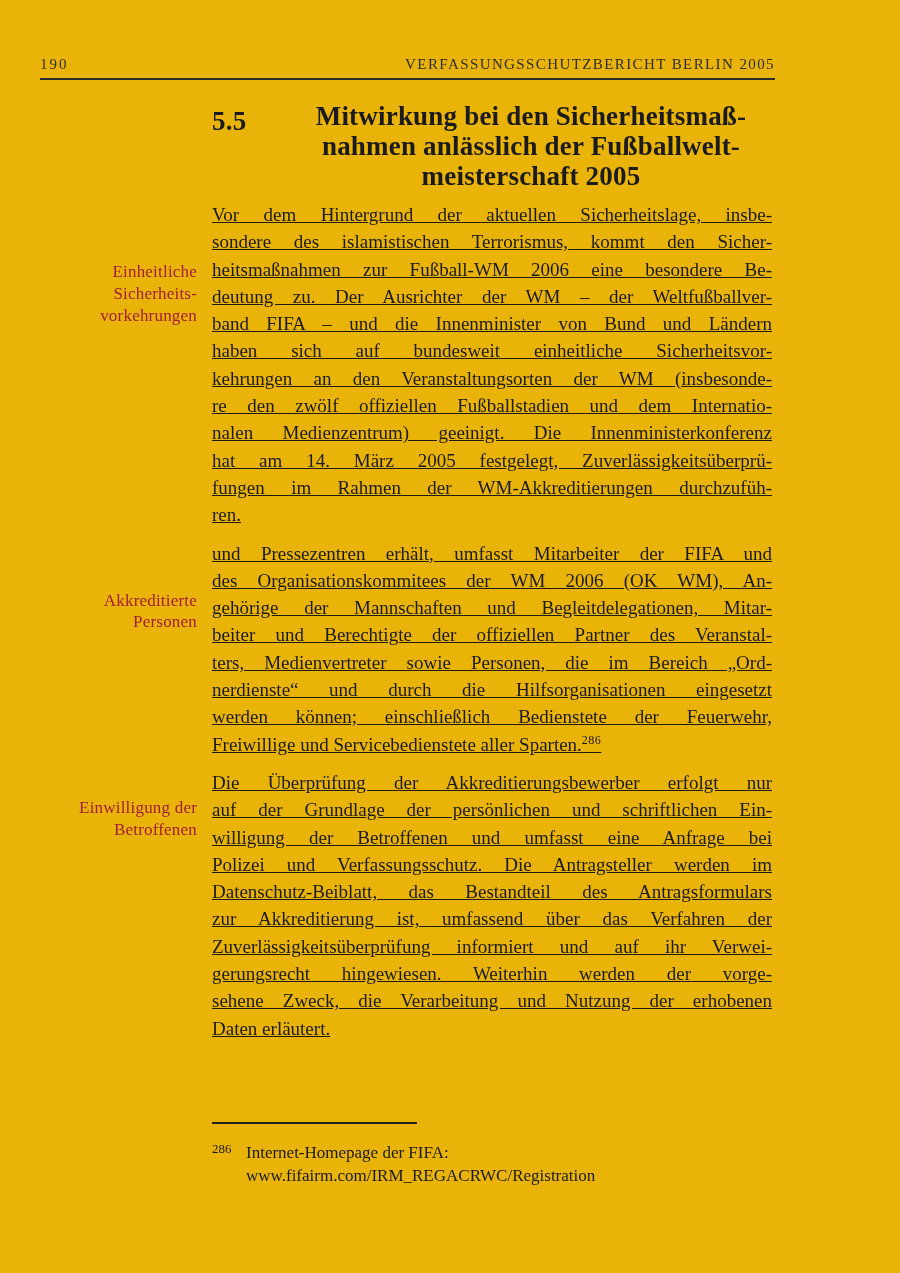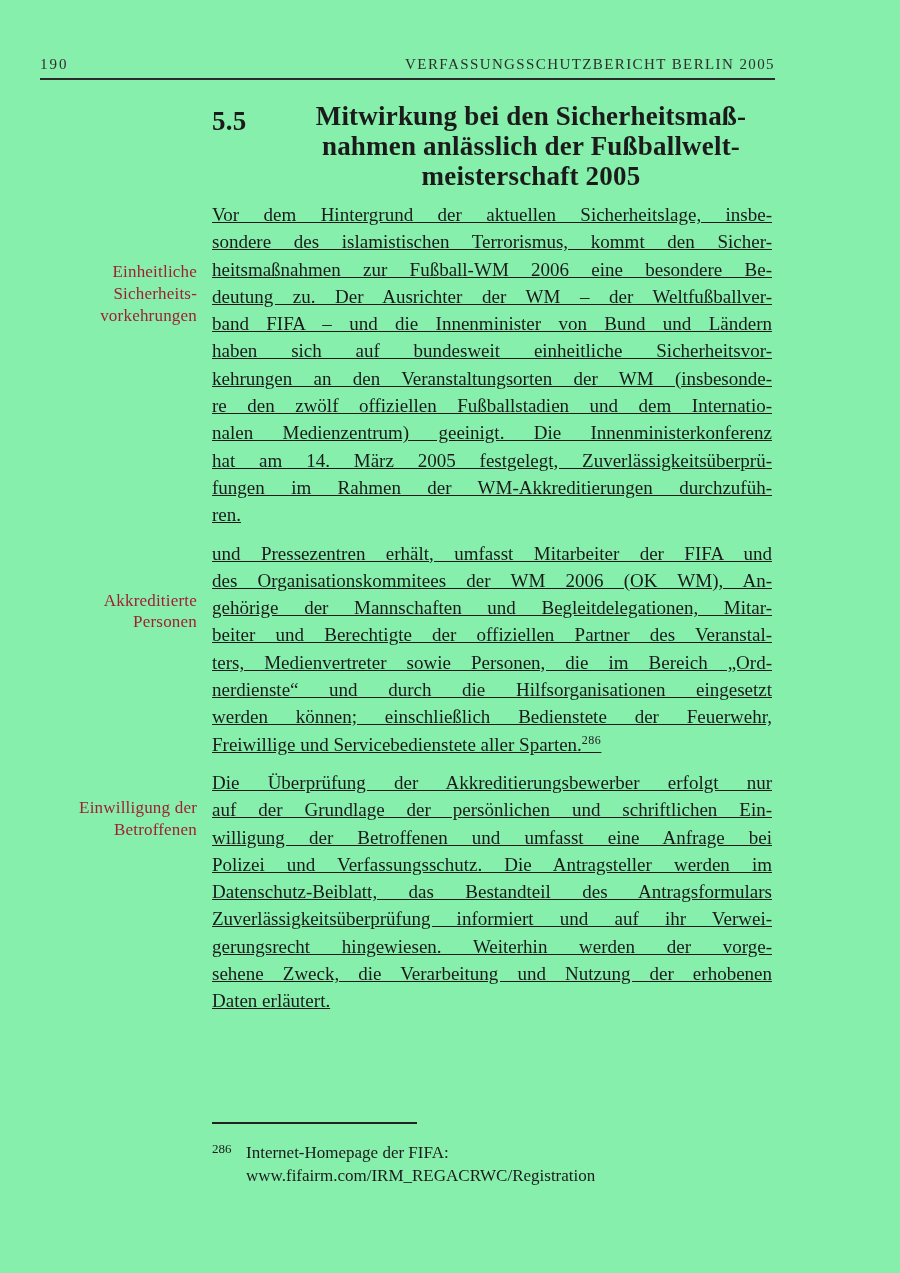--- a/index.html
+++ b/index.html
@@ -1,20 +1,20 @@
 <!DOCTYPE html>
 <html><head>
 <meta charset="utf-8">
 <style>
   html, body { margin: 0; padding: 0; background: #ffffff; }
   .page {
     position: relative;
     width: 900px;
     height: 1273px;
-    background: #86efac;
+    background: #eab308;
     font-family: "Liberation Serif", "DejaVu Serif", serif;
     color: var(--text-color, #1b1b1b);
     overflow: hidden;
   }
 
   
   .running-header {
     position: absolute;
     left: 40px;
     width: 735px;
@@ -164,20 +164,21 @@
         <div class="body-paragraph">
           <div class="margin-label" style="top: 28px;">
             <div class="ml-line">Einwilligung der</div>
             <div class="ml-line">Betroffenen</div>
           </div>
           <div class="b-line">Die Überprüfung der Akkreditierungsbewerber erfolgt nur</div>
           <div class="b-line">auf der Grundlage der persönlichen und schriftlichen Ein-</div>
           <div class="b-line">willigung der Betroffenen und umfasst eine Anfrage bei</div>
           <div class="b-line">Polizei und Verfassungsschutz. Die Antragsteller werden im</div>
           <div class="b-line">Datenschutz-Beiblatt, das Bestandteil des Antragsformulars</div>
+          <div class="b-line">zur Akkreditierung ist, umfassend über das Verfahren der</div>
           <div class="b-line">Zuverlässigkeitsüberprüfung informiert und auf ihr Verwei-</div>
           <div class="b-line">gerungsrecht hingewiesen. Weiterhin werden der vorge-</div>
           <div class="b-line">sehene Zweck, die Verarbeitung und Nutzung der erhobenen</div>
           <div class="b-line last">Daten erläutert.</div>
         </div>
       </div>
   </div>
 
   <div class="footnote">
     <div class="fn-rule"></div>

